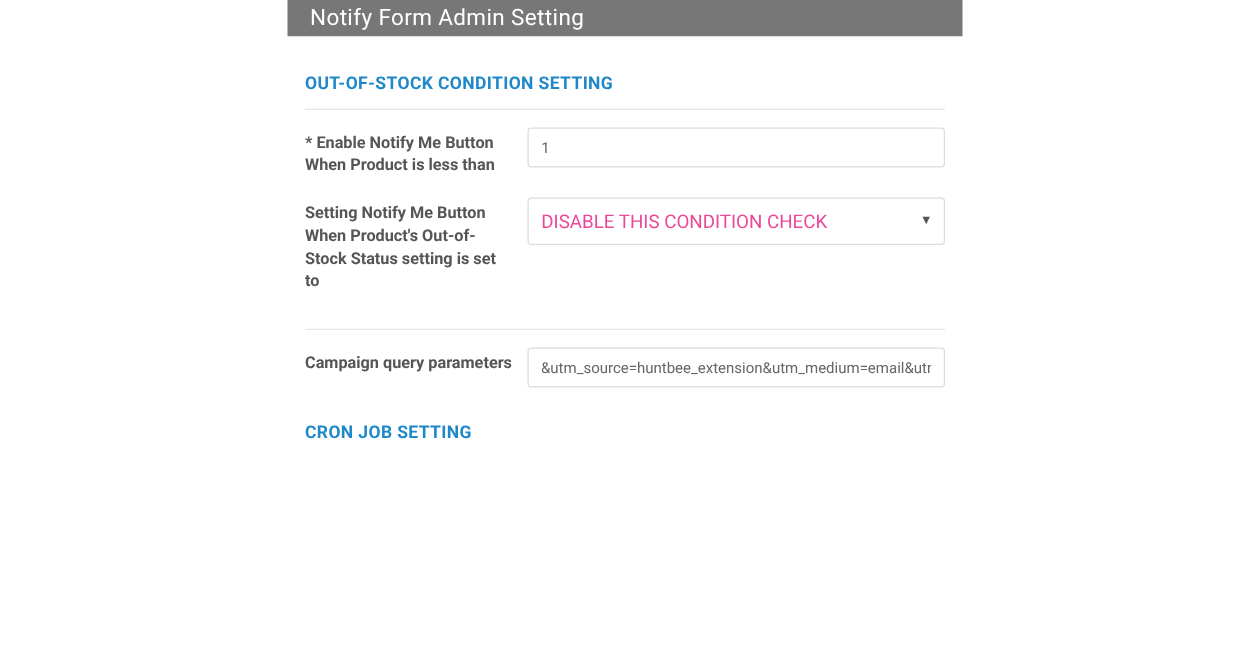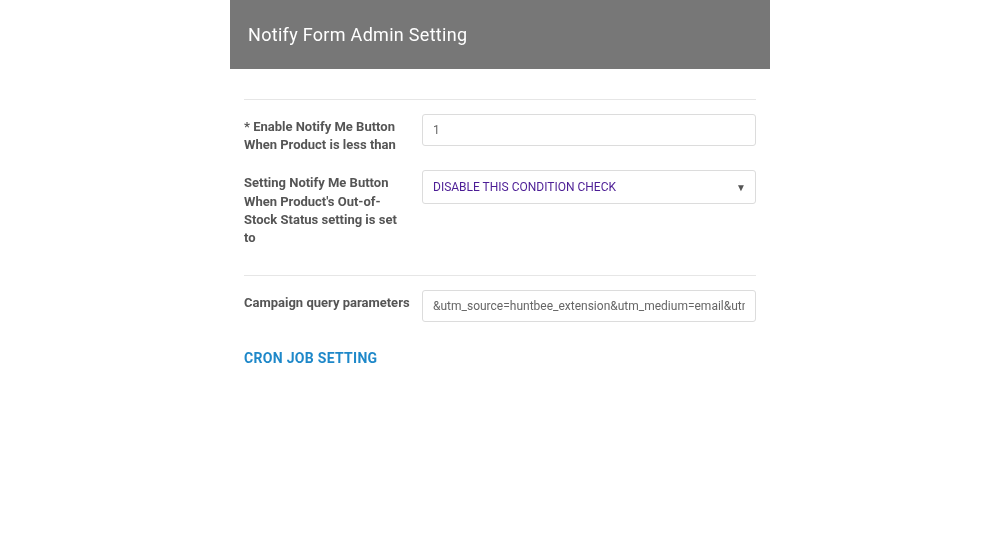--- a/index.html
+++ b/index.html
@@ -13,21 +13,21 @@
       width: 1000px;
       height: 535px;
     }
     .container {
       width: 540px;
       margin: 0 auto;
     }
     .header {
       background: #777777;
       color: #ffffff;
-      padding: 24px 18px;
+      padding: 4px 18px;
       font-size: 18px;
       font-weight: 400;
       letter-spacing: 0.3px;
     }
     .content {
       padding: 30px 14px 0 14px;
     }
     .section-title {
       color: #1e88c9;
       font-size: 14px;
@@ -75,22 +75,22 @@
     }
     .select-wrapper {
       position: relative;
       width: 100%;
     }
     .select-input {
       width: 100%;
       border: 1px solid #dcdcdc;
       border-radius: 3px;
       padding: 9px 28px 9px 10px;
-      font-size: 12px;
-      color: #4c1d95;
+      font-size: 15px;
+      color: #ec4899;
       font-family: inherit;
       background: #ffffff;
       appearance: none;
       -webkit-appearance: none;
       -moz-appearance: none;
       cursor: pointer;
     }
     .select-arrow {
       position: absolute;
       right: 10px;
@@ -105,20 +105,21 @@
 <body>
 
 <div class="container">
   <div class="header">
     <span>Notify Form Admin Setting</span>
   </div>
 
   <div class="content">
 
     <div class="section">
+      <div class="section-title">OUT-OF-STOCK CONDITION SETTING</div>
       <div class="section-body">
 
         <div class="form-row">
           <div class="form-label">* Enable Notify Me Button When Product is less than</div>
           <div class="form-control">
             <input type="text" class="text-input" value="1" style="">
           </div>
         </div>
 
         <div class="form-row">

